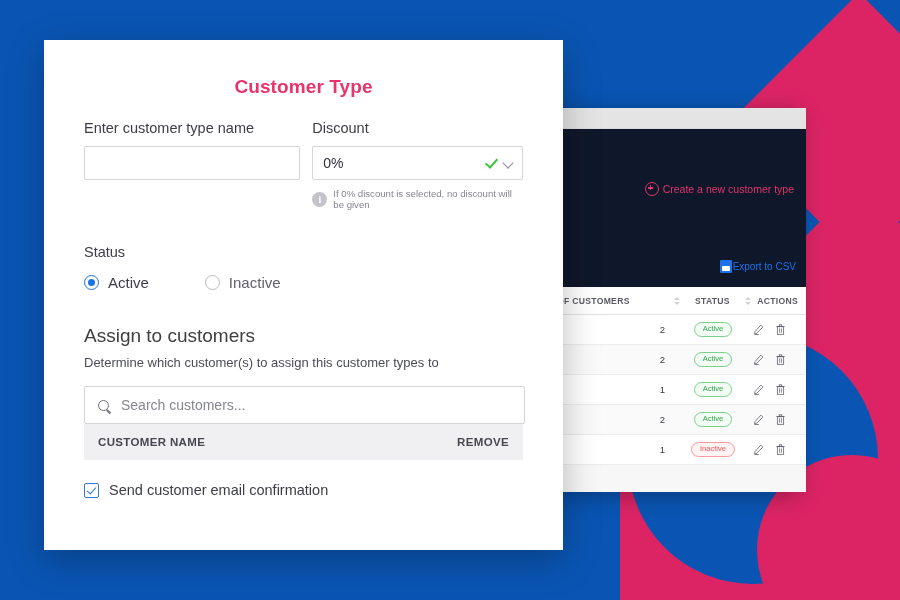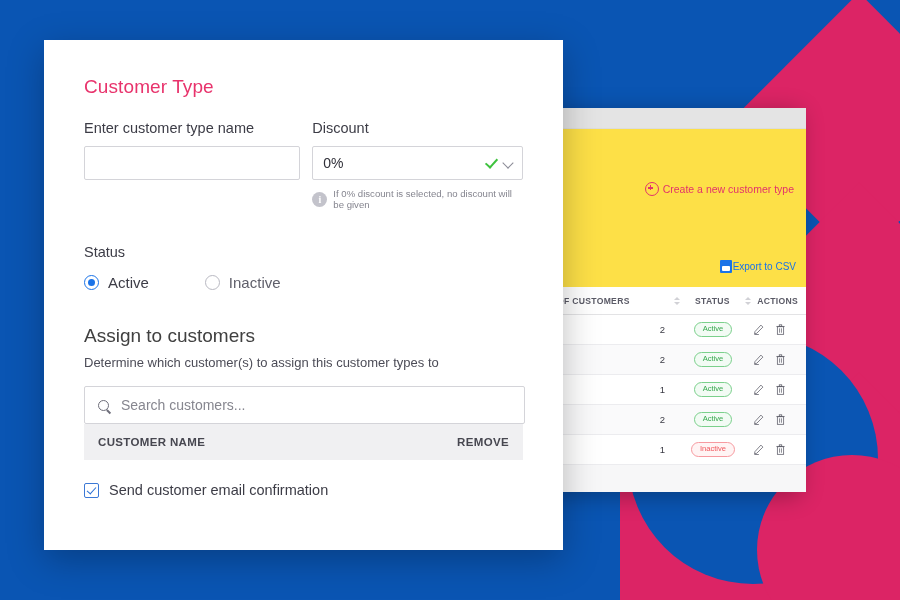--- a/index.html
+++ b/index.html
@@ -82,21 +82,21 @@
     overflow: hidden;
   }
   .back-titlebar {
     height: 20px;
     background: #e4e4e4;
     border-bottom: 1px solid #dcdcdc;
   }
   .back-body {
     position: relative;
     height: 325px;
-    background: #fde047;
+    background: #0f172a;
   }
   .create-link {
     position: absolute;
     right: 12px;
     top: 53px;
     display: flex;
     align-items: center;
     gap: 4px;
     color: #e2336b;
     font-size: 10.5px;
@@ -267,23 +267,24 @@
     box-shadow: 0 10px 34px rgba(0,0,0,0.26);
     padding: 0;
     box-sizing: border-box;
   }
   .card-inner {
     padding: 36px 40px 0 40px;
   }
   .title-pink {
     color: #e8336c;
     font-size: 19px;
-    font-weight: normal;
+    font-weight: bold;
     margin: 0 0 22px 0;
     letter-spacing: 0.1px;
+    text-align: center;
   }
   .row-2col {
     display: flex;
     gap: 12px;
   }
   .fld { }
   .fld.name { width: 232px; }
   .fld.disc { width: 226px; }
   .fld-label {
     font-size: 14.5px;

